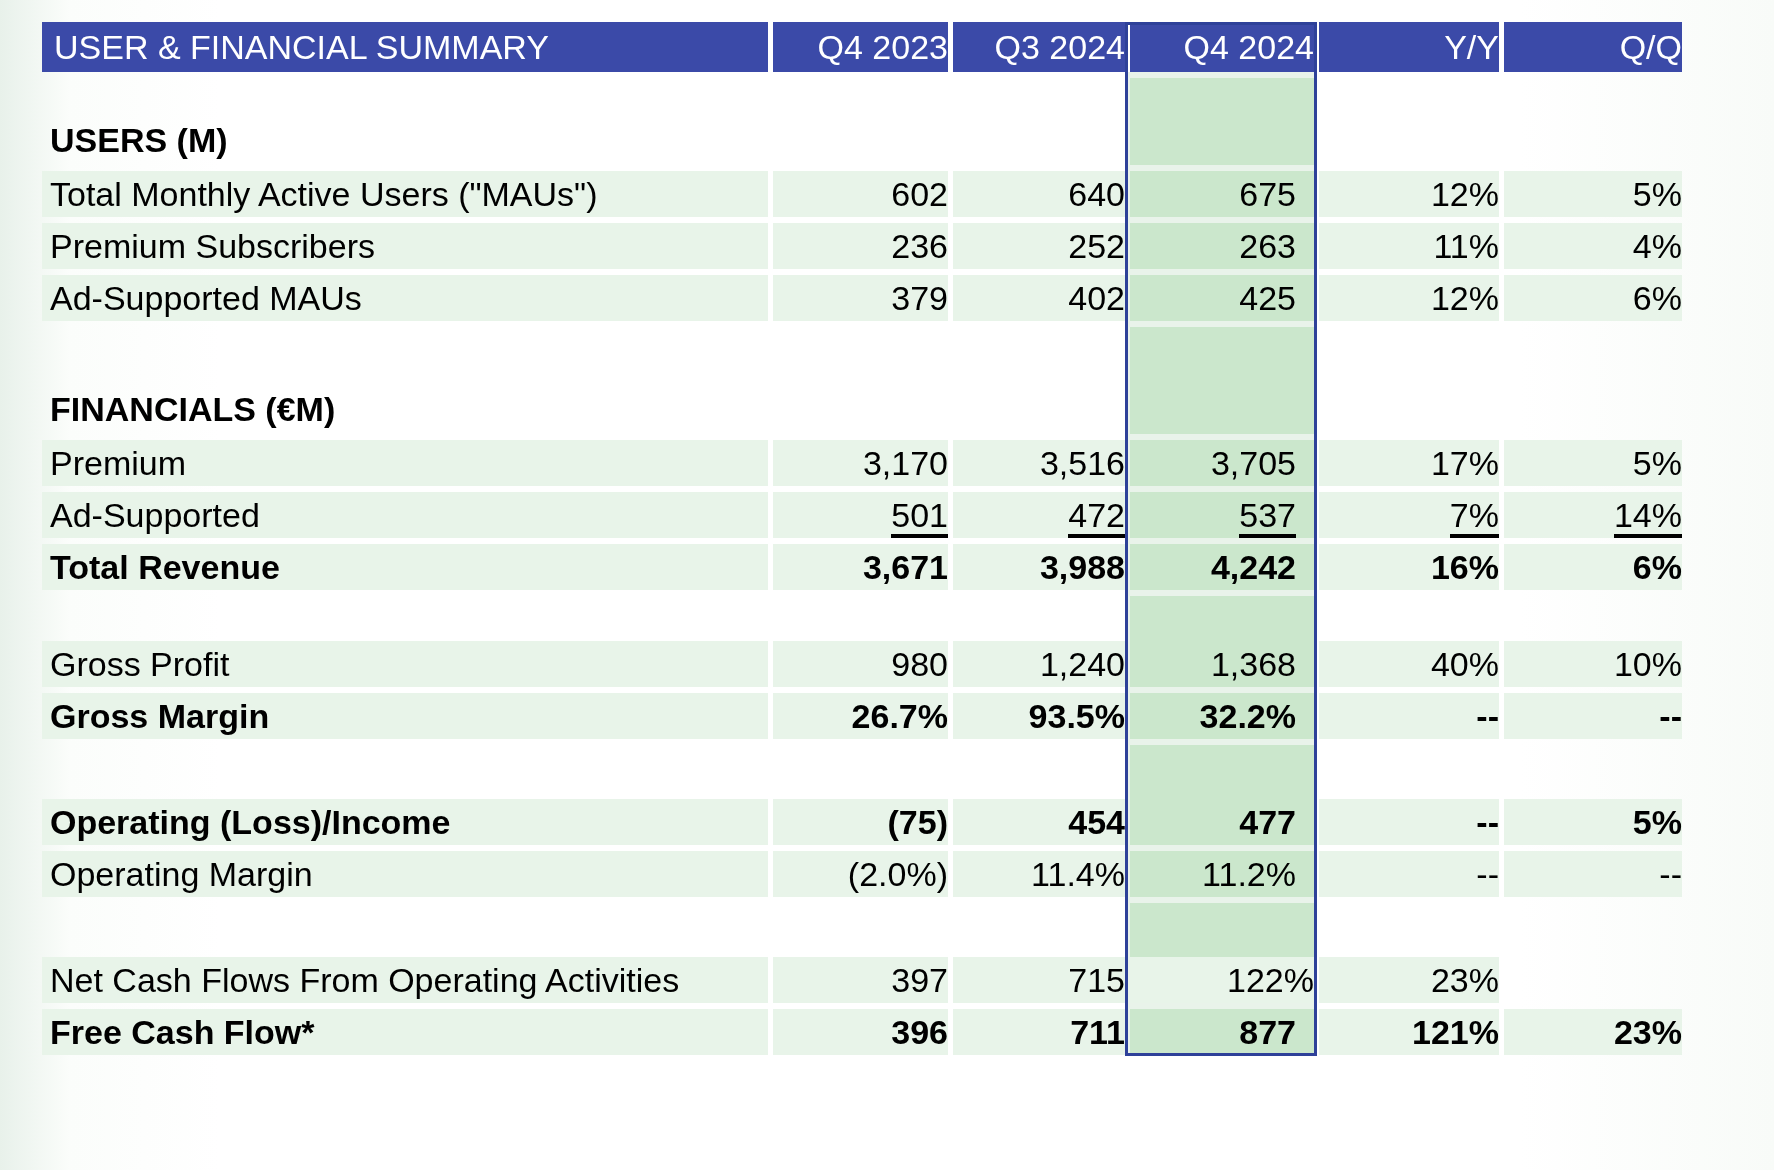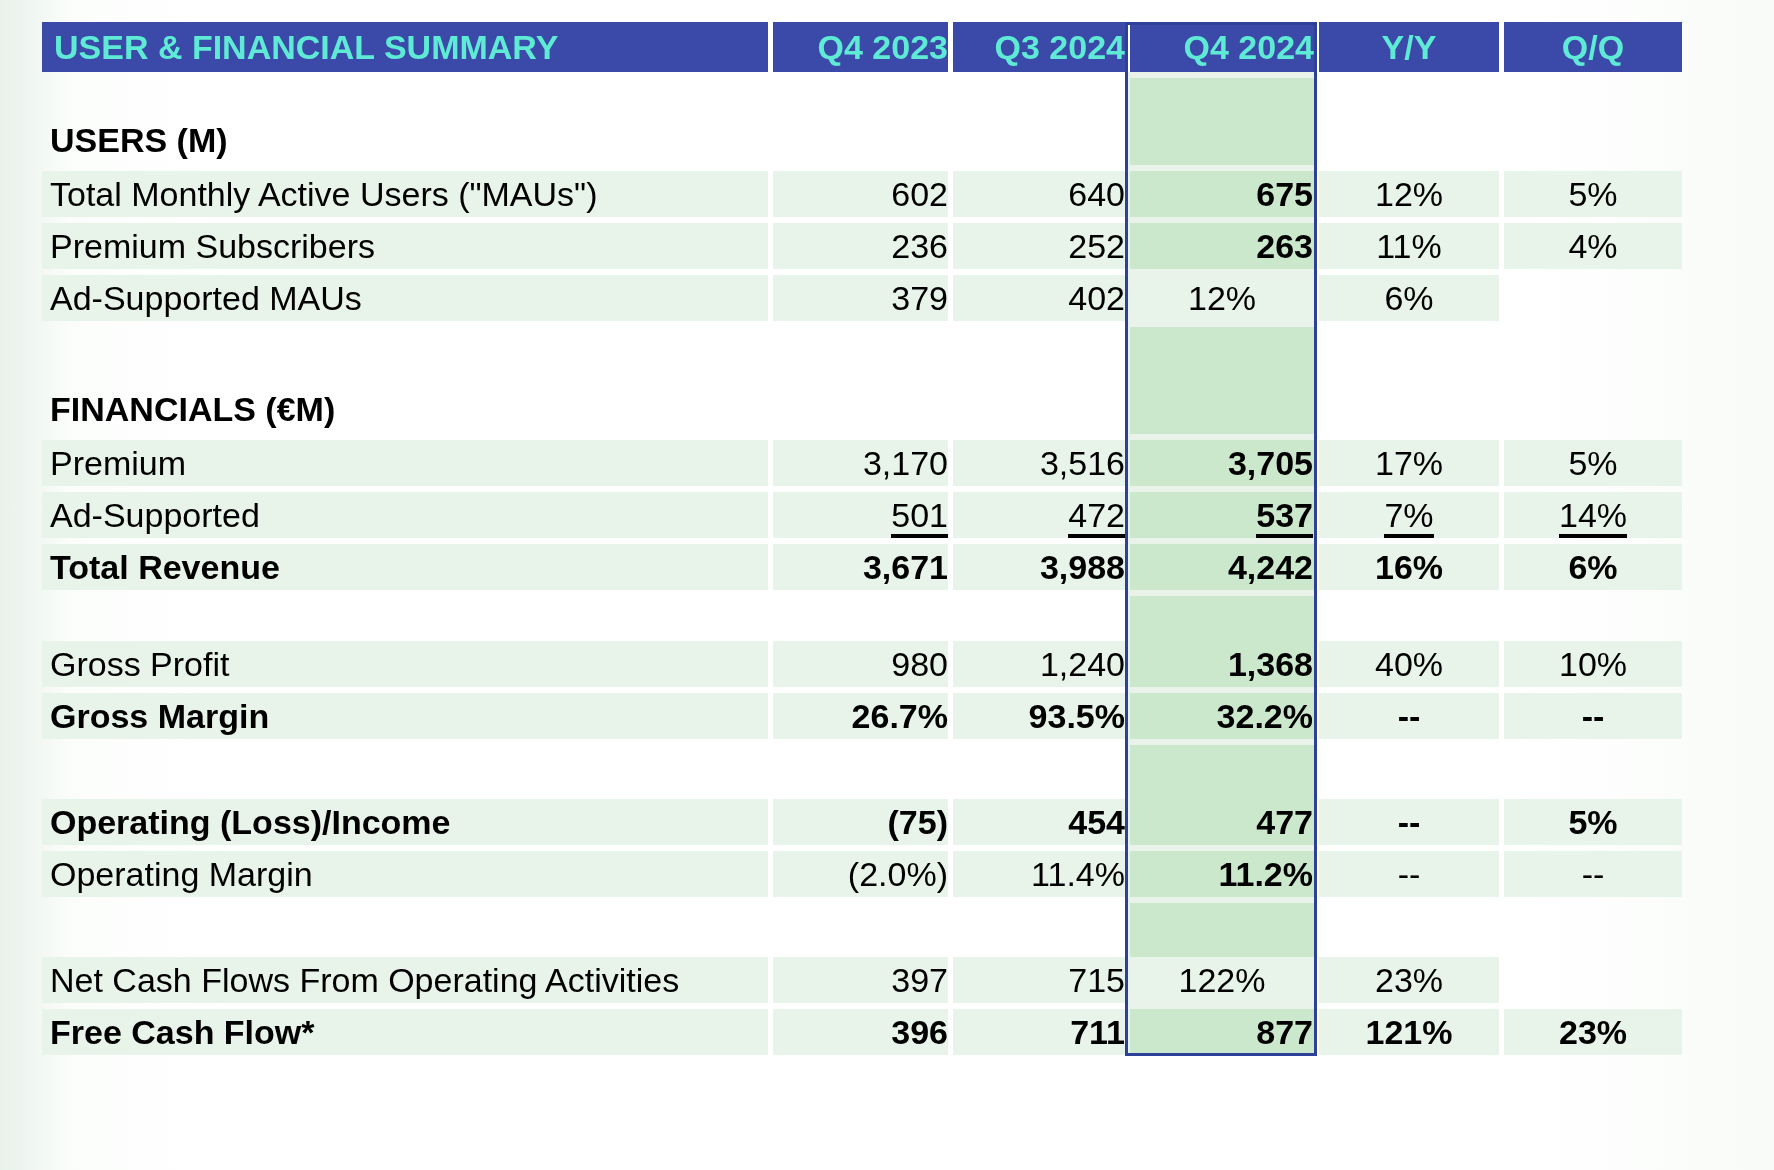--- a/index.html
+++ b/index.html
@@ -58,27 +58,27 @@
   .row.header-row, .row.section-row {
     height: 50px;
     line-height: 50px;
   }
   .row.spacer-row {
     margin-bottom: 0;
   }
   .cell { overflow: visible; }
   .hcell {
     background: var(--header-blue, #3B4AA8);
-    color: #5eead4;
-    font-weight: bold;
+    color: #ffffff;
+    font-weight: normal;
   }
   .title-cell { padding-left: 12px; text-align: left; }
   .num  { text-align: right; }
-  .hlnum{ text-align: right; padding-right: 1px; font-weight: bold; }
-  .pct  { text-align: center; }
+  .hlnum{ text-align: right; padding-right: 18px; }
+  .pct  { text-align: right; }
   .label{ padding-left: 8px; text-align: left; }
   .green{ background: var(--row-green, #E8F4E9); }
   .hlgreen{ background: var(--hl-cell-green, #CBE7CC); }
   .bold { font-weight: bold; }
   .section-label { font-weight: bold; padding-left: 8px; }
   .uline {
     border-bottom: 4px solid #000;
     display: inline-block;
     line-height: 1.08;
     vertical-align: baseline;
@@ -128,20 +128,21 @@
         <div class="cell num green">236</div>
         <div class="cell num green">252</div>
         <div class="cell hlnum hlgreen">263</div>
         <div class="cell pct green">11%</div>
         <div class="cell pct green">4%</div>
       </div>
       <div class="row data-row">
         <div class="cell label green">Ad-Supported MAUs</div>
         <div class="cell num green">379</div>
         <div class="cell num green">402</div>
+        <div class="cell hlnum hlgreen">425</div>
         <div class="cell pct green">12%</div>
         <div class="cell pct green">6%</div>
       </div>
       <div class="row spacer-row" style="height: 57px;">
         <div class="cell "></div>
         <div class="cell "></div>
         <div class="cell "></div>
         <div class="cell hlgreen"></div>
         <div class="cell "></div>
         <div class="cell "></div>

